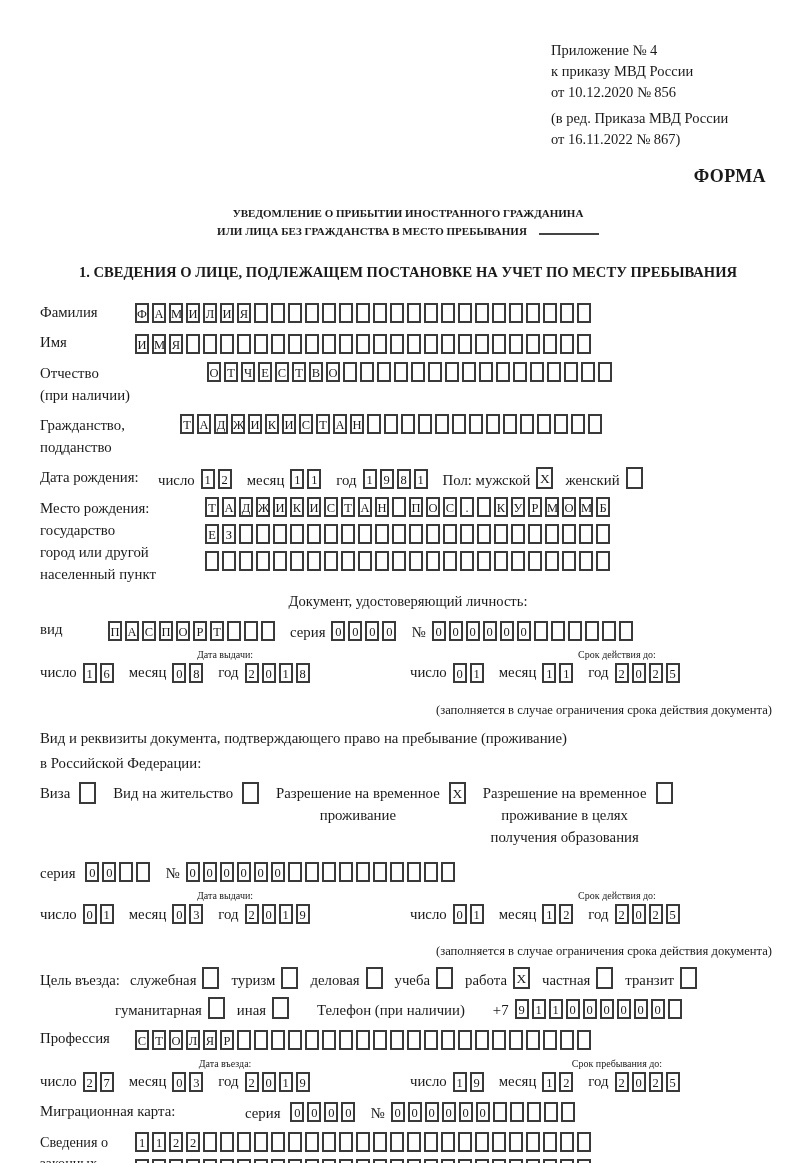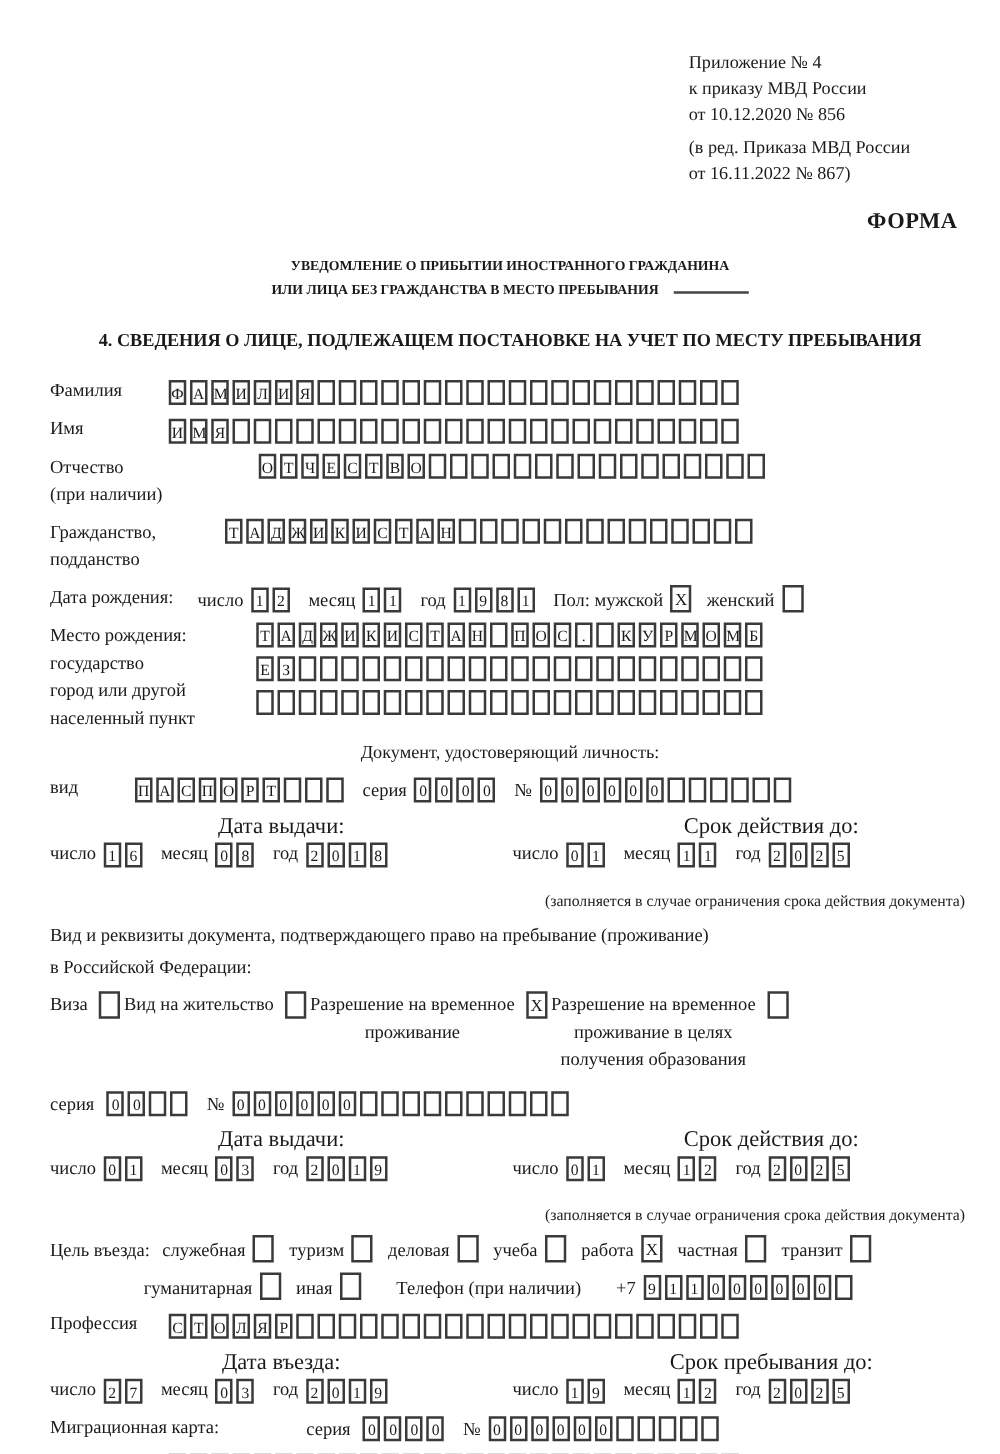--- a/index.html
+++ b/index.html
@@ -41,32 +41,32 @@
     display:inline-block; flex:0 0 auto; width:17px; height:22px;
     border:2px solid #3a3a3a; text-align:center; font-size:13.5px; line-height:20px;
     vertical-align:middle; background:#fff;
   }
 
   .il { font-size:14.8px; margin:0 6px 0 12px; }
   .il.first { margin-left:0; }
 
   .center-head { text-align:center; font-weight:normal; font-size:14.6px; margin:6px 0 8px 0; }
 
-  .dheads { display:flex; font-size:18px; margin:8px 0 3px 0;gap:48px; }
+  .dheads { display:flex; font-size:10px; margin:8px 0 3px 0;gap:48px; }
   .dheads .h1 { width:370px; text-align:center; }
   .dheads .h2 { flex:1; text-align:center; }
   .dline { display:flex; align-items:center; }
   .dgrp { display:flex; align-items:center; white-space:nowrap; }
   .dgrp.left { width:370px; }
   .note { text-align:right; font-size:12.6px; margin:20px 4px 8px 0; }
 
   .para { font-size:14.8px; line-height:1.7; margin:4px 0 2px 0; }
 
   .cbrow { display:flex; align-items:flex-start; margin:6px 0 14px 0; }
-  .cbgrp { display:flex; align-items:flex-start; margin-right:3px; }
+  .cbgrp { display:flex; align-items:flex-start; margin-right:17px; }
   .cbgrp .cblabel { font-size:14.8px; margin-right:9px; line-height:1.5; }
   .cbgrp .multi { text-align:center; }
 
   .indent75 { margin-left:75px; }
 </style>
 </head>
 <body>
 
 <div class="page">
 
@@ -81,21 +81,21 @@
 
   <div class="form-word">ФОРМА</div>
 
   <div class="title">
     <div>УВЕДОМЛЕНИЕ О ПРИБЫТИИ ИНОСТРАННОГО ГРАЖДАНИНА</div>
     <div>
       <span>ИЛИ ЛИЦА БЕЗ ГРАЖДАНСТВА В МЕСТО ПРЕБЫВАНИЯ</span><span class="blank-line"></span>
     </div>
   </div>
 
-  <div class="sec-heading">4. СВЕДЕНИЯ О ЛИЦЕ, ПОДЛЕЖАЩЕМ ПОСТАНОВКЕ НА УЧЕТ ПО МЕСТУ ПРЕБЫВАНИЯ</div>
+  <div class="sec-heading">1. СВЕДЕНИЯ О ЛИЦЕ, ПОДЛЕЖАЩЕМ ПОСТАНОВКЕ НА УЧЕТ ПО МЕСТУ ПРЕБЫВАНИЯ</div>
 
   <div class="row">
     <div class="lblcol w95">Фамилия</div>
     <div class="cells">
         <span class="cell">Ф</span>
         <span class="cell">А</span>
         <span class="cell">М</span>
         <span class="cell">И</span>
         <span class="cell">Л</span>
         <span class="cell">И</span>

